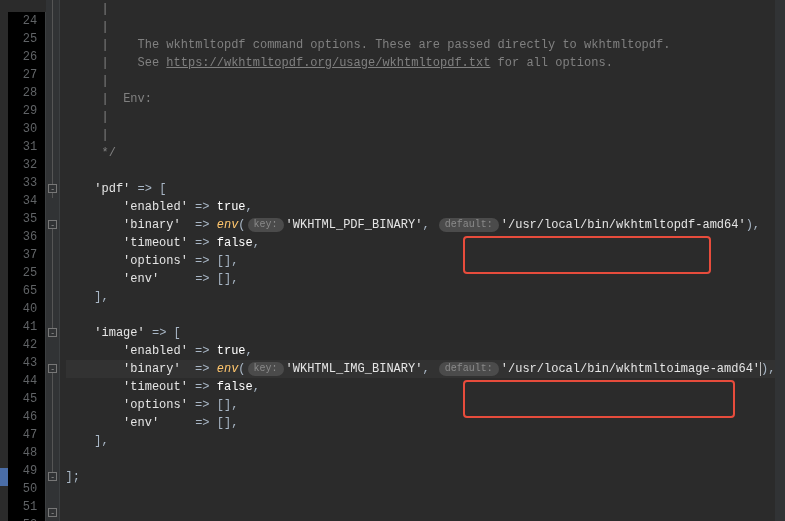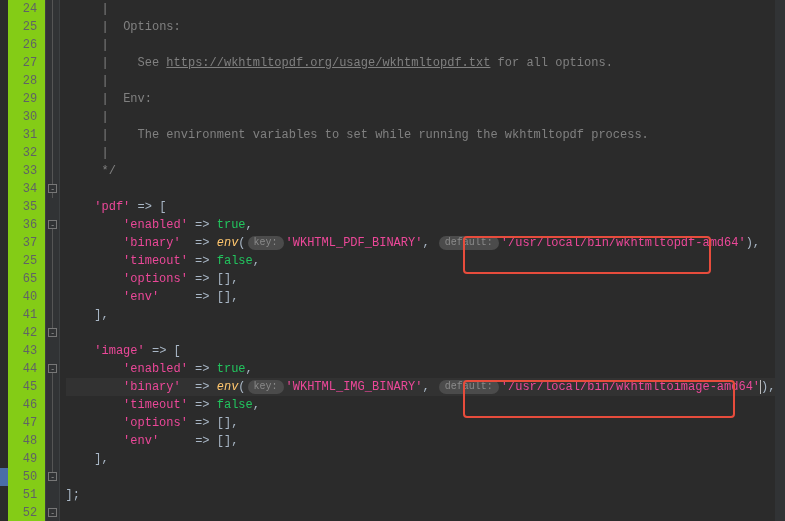--- a/index.html
+++ b/index.html
@@ -21,26 +21,27 @@
   }
   .left-stripe .marker {
     position: absolute;
     left: 0;
     width: 8px;
     height: 18px;
     background: #4a6da7;
   }
   .gutter {
     width: 40px;
-    background: #84cc16;
+    background: #000000;
     color: #606366;
     text-align: right;
     padding-right: 8px;
     user-select: none;
     border-right: 1px solid #3c3f41;
+    margin-top: 12px;
   }
   .gutter div { height: 18px; }
   .fold-col {
     width: 14px;
     background: #313335;
     position: relative;
     border-right: 1px solid #3c3f41;
   }
   .fold-line {
     position: absolute;
@@ -62,22 +63,22 @@
   }
   .code {
     flex: 1;
     padding-left: 6px;
     position: relative;
   }
   .line { height: 18px; white-space: pre; display: flex; align-items: center; }
   .line.current { background: #323232; }
   .indent-guide { color: #505050; }
   .comment { color: #808080; }
-  .string { color: #ec4899; }
-  .keyword { color: #22c55e; }
+  .string { color: #e5e5e5; }
+  .keyword { color: #ffffff; }
   .punct { color: #a9b7c6; }
   .func { color: #ffc66d; font-style: italic; }
   .hint-pill {
     background: #4b4b4b;
     color: #8a8a8a;
     border-radius: 8px;
     padding: 0 6px;
     font-size: 10px;
     display: inline-flex;
     align-items: center;
@@ -150,27 +151,26 @@
   <div class="fold-line" style="top:229px;height:99px"></div>
   <div class="fold-mark" style="top:328px">-</div>
   <div class="fold-mark" style="top:364px">-</div>
   <div class="fold-line" style="top:373px;height:99px"></div>
   <div class="fold-mark" style="top:472px">-</div>
   <div class="fold-mark" style="top:508px">-</div>
 </div>
 
 <div class="code">
   <div class="line"><span class="indent-guide">    </span><span class="comment"> <span>|</span></span></div>
-  <div class="line"><span class="indent-guide">    </span><span class="comment"> <span>|</span>  <span>Options:</span></span></div>
   <div class="line"><span class="indent-guide">    </span><span class="comment"> <span>|</span></span></div>
+  <div class="line"><span class="indent-guide">    </span><span class="comment"> <span>|</span>    <span>The wkhtmltopdf command options. These are passed directly to wkhtmltopdf.</span></span></div>
   <div class="line"><span class="indent-guide">    </span><span class="comment"> <span>|</span>    <span>See </span><span class="underline">https://wkhtmltopdf.org/usage/wkhtmltopdf.txt</span><span> for all options.</span></span></div>
   <div class="line"><span class="indent-guide">    </span><span class="comment"> <span>|</span></span></div>
   <div class="line"><span class="indent-guide">    </span><span class="comment"> <span>|</span>  <span>Env:</span></span></div>
   <div class="line"><span class="indent-guide">    </span><span class="comment"> <span>|</span></span></div>
-  <div class="line"><span class="indent-guide">    </span><span class="comment"> <span>|</span>    <span>The environment variables to set while running the wkhtmltopdf process.</span></span></div>
   <div class="line"><span class="indent-guide">    </span><span class="comment"> <span>|</span></span></div>
   <div class="line"><span class="indent-guide">    </span><span class="comment"> <span>*/</span></span></div>
   <div class="line"></div>
   <div class="line"><span class="indent-guide">    </span><span class="string">'pdf'</span><span class="punct"> =&gt; [</span></div>
   <div class="line"><span class="indent-guide">        </span><span class="string">'enabled'</span><span class="punct"> =&gt; </span><span class="keyword">true</span><span class="punct">,</span></div>
   <div class="line"><span class="indent-guide">        </span><span class="string">'binary'</span><span class="punct">  =&gt; </span><span class="func">env</span><span class="punct">(</span><span class="hint-pill">key:</span><span class="string">'WKHTML_PDF_BINARY'</span><span class="punct">, </span><span class="hint-pill">default:</span><span class="string">'/usr/local/bin/wkhtmltopdf-amd64'</span><span class="punct">),</span></div>
   <div class="line"><span class="indent-guide">        </span><span class="string">'timeout'</span><span class="punct"> =&gt; </span><span class="keyword">false</span><span class="punct">,</span></div>
   <div class="line"><span class="indent-guide">        </span><span class="string">'options'</span><span class="punct"> =&gt; </span><span class="punct">[],</span></div>
   <div class="line"><span class="indent-guide">        </span><span class="string">'env'</span><span class="punct">     =&gt; </span><span class="punct">[],</span></div>
   <div class="line"><span class="indent-guide">    </span><span class="punct">],</span></div>

